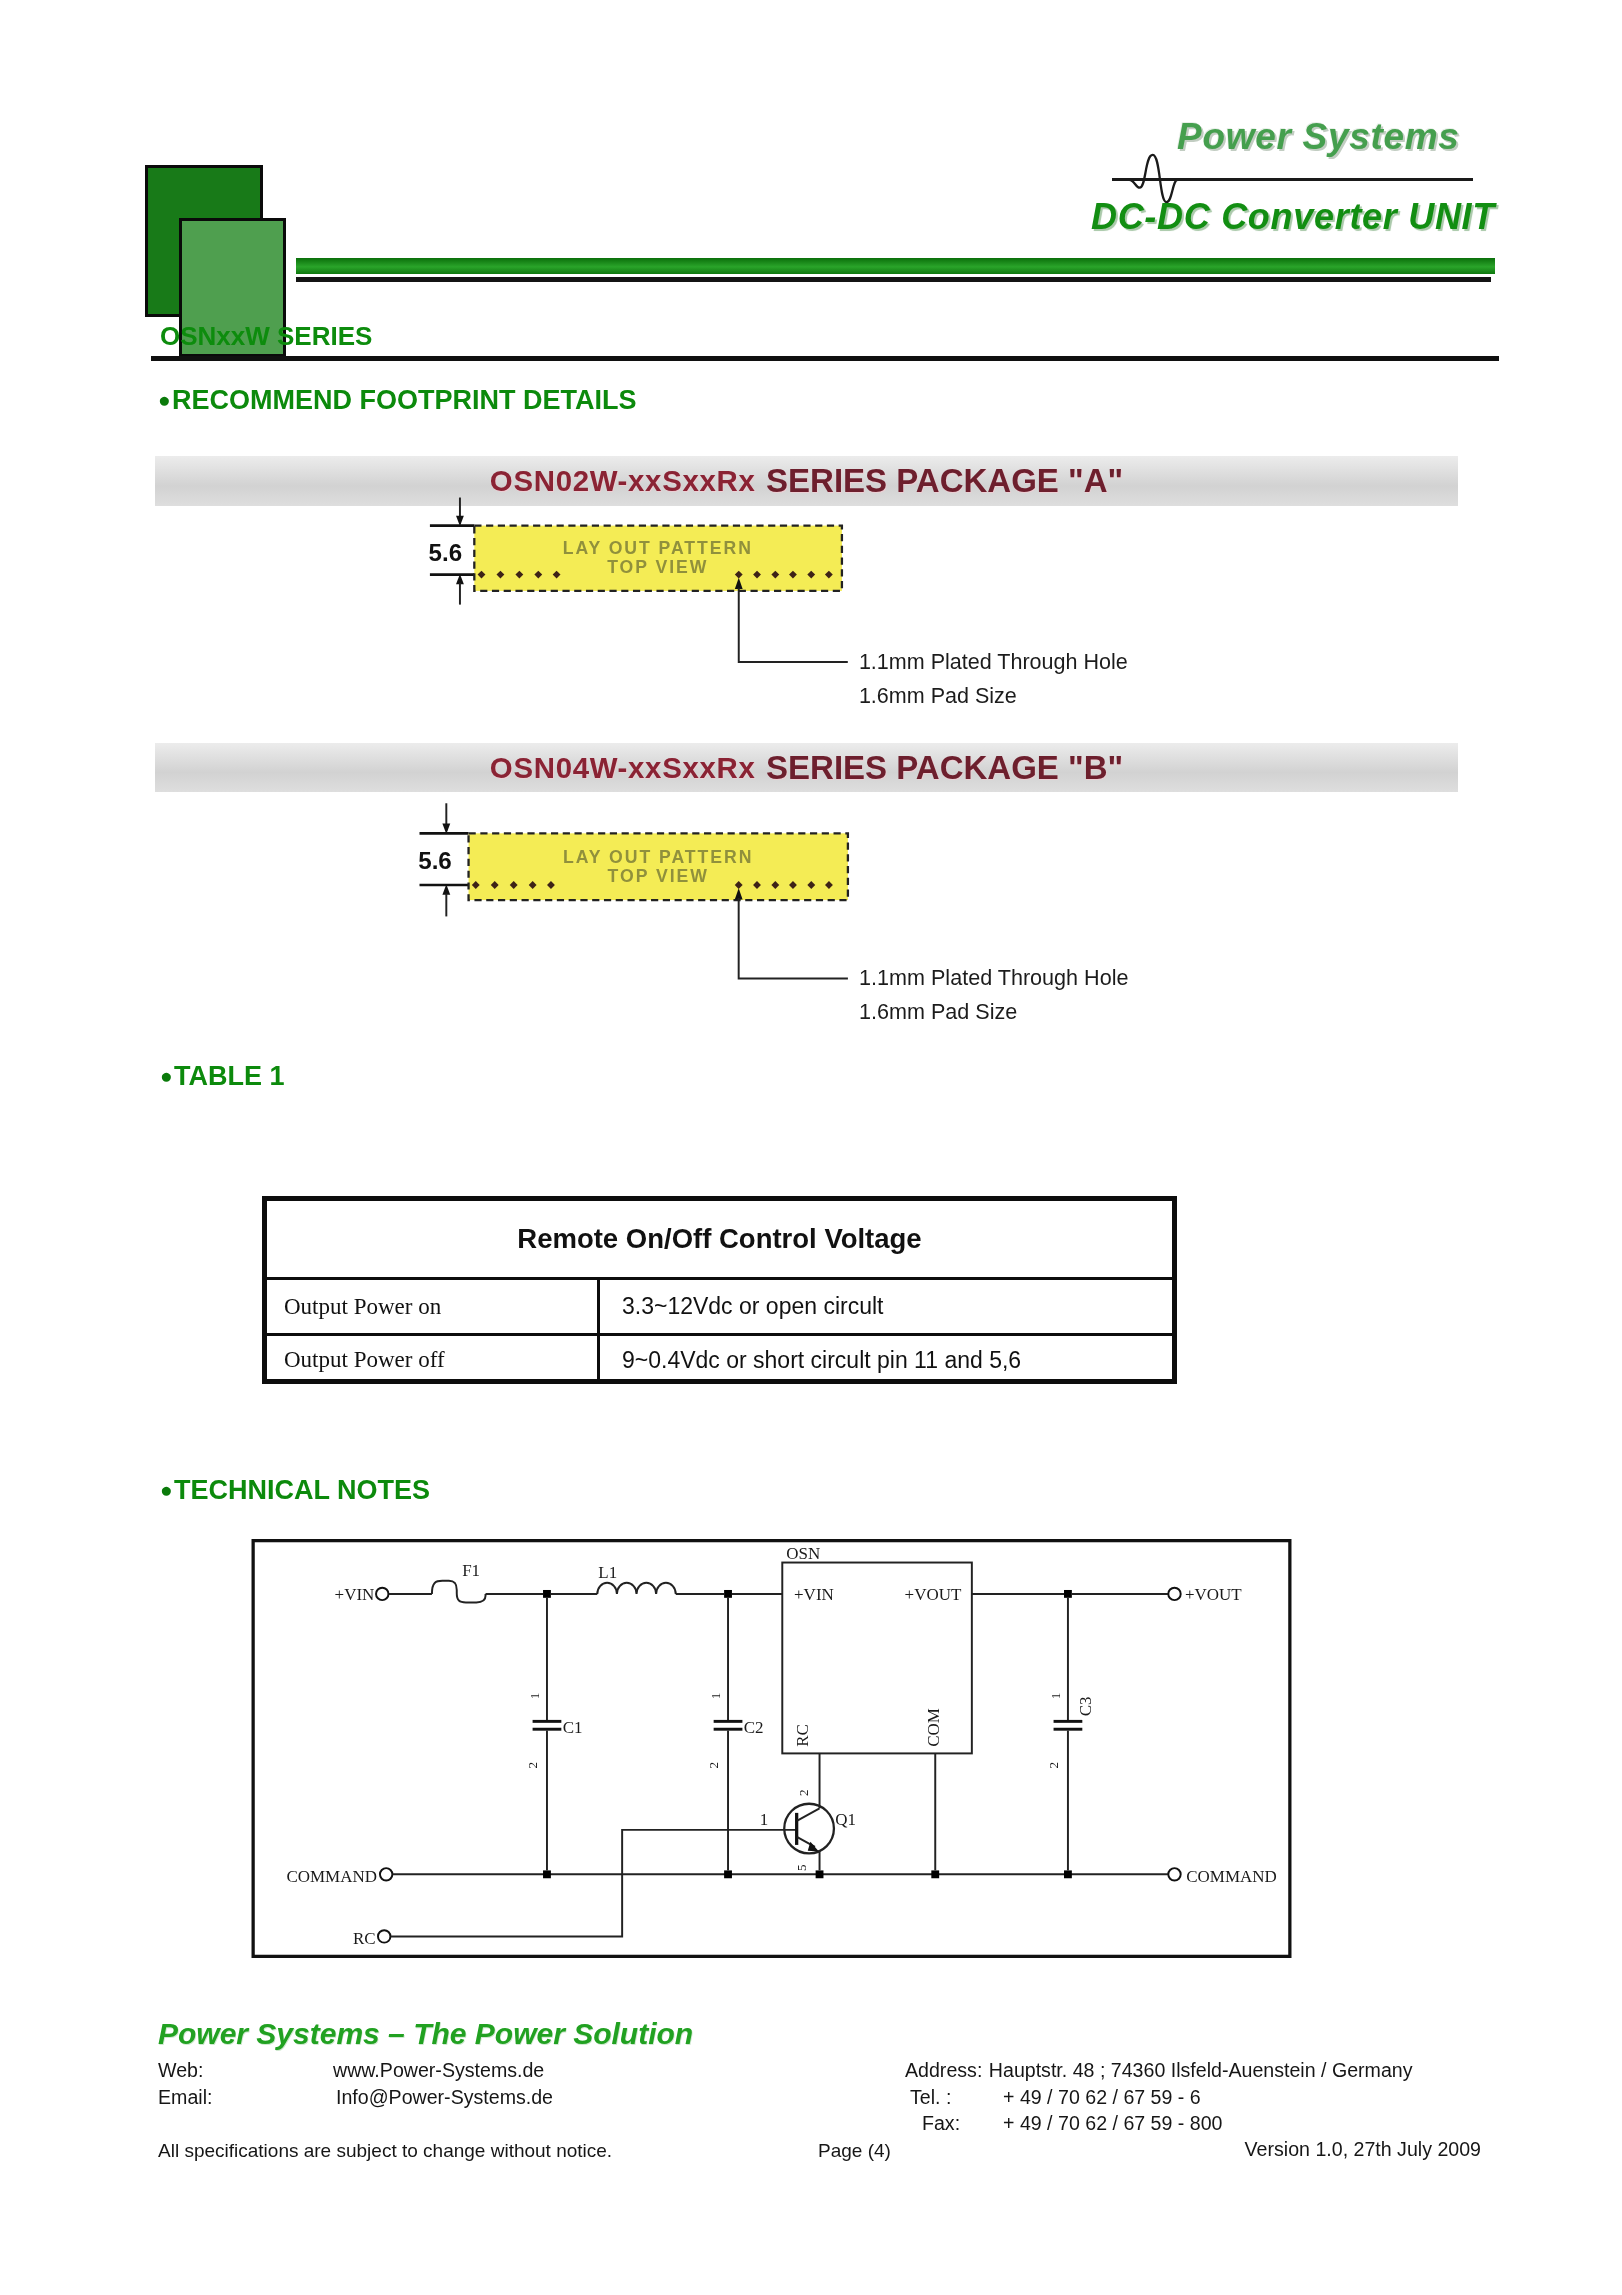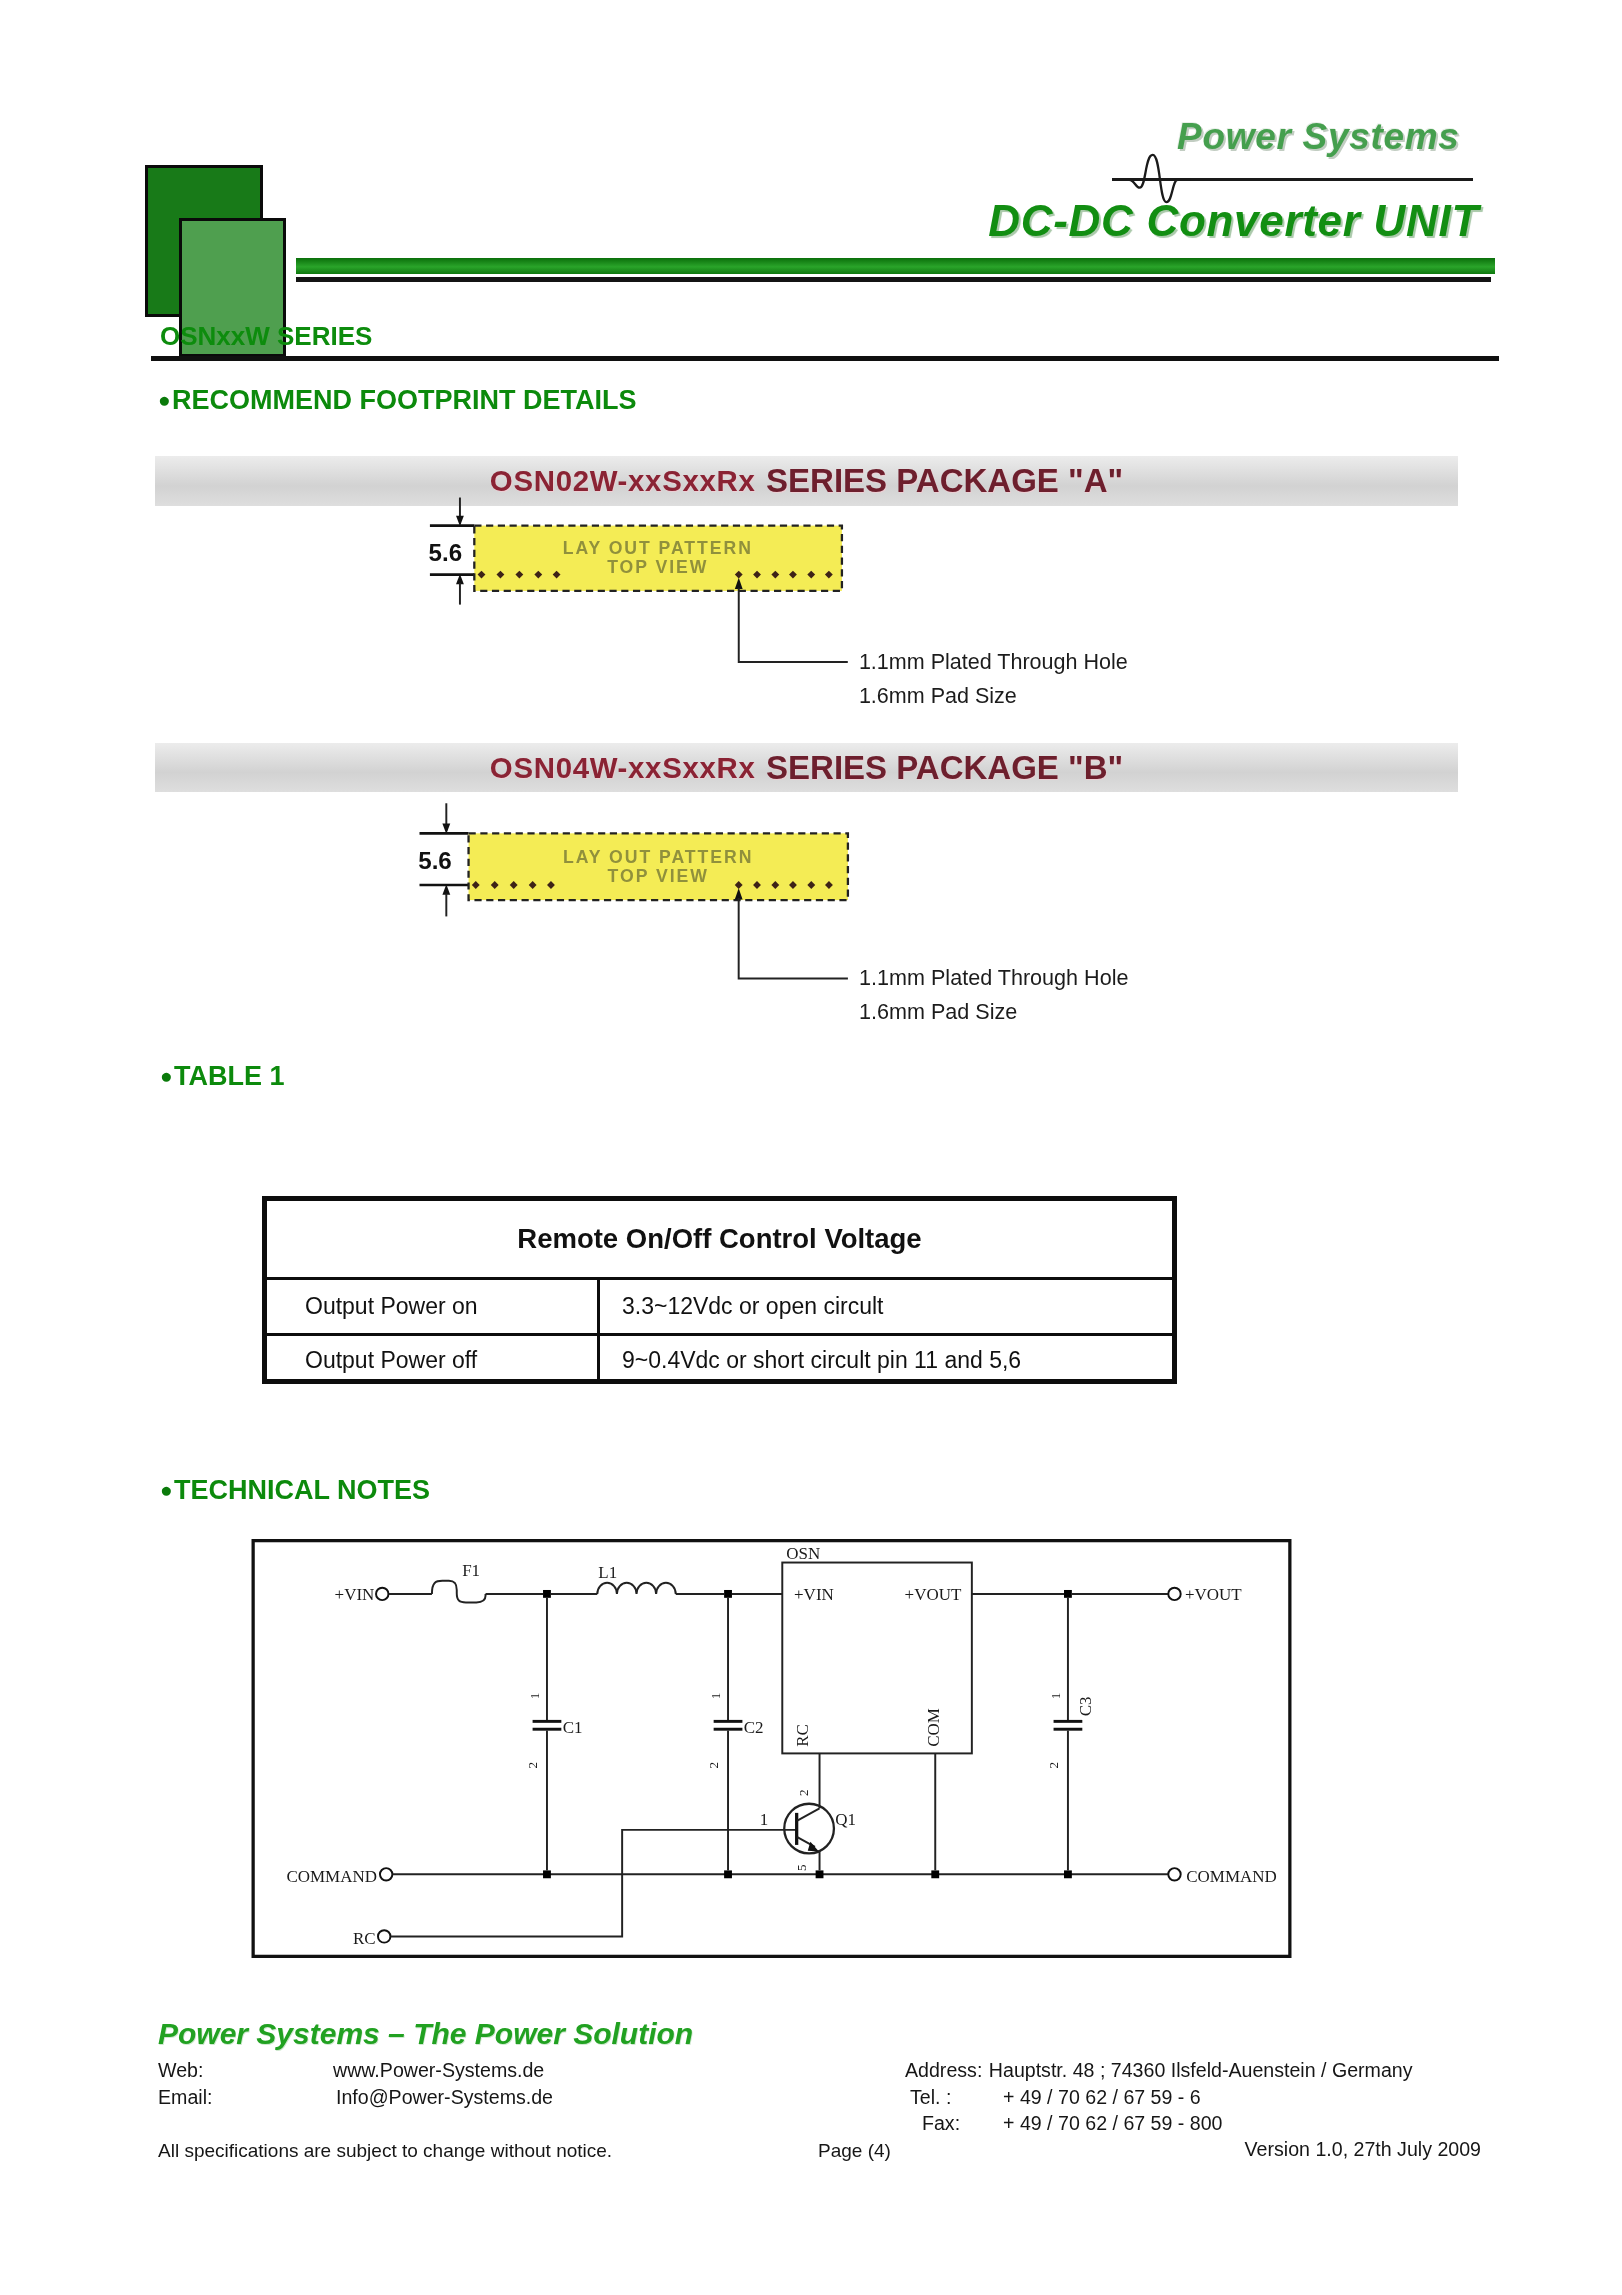--- a/index.html
+++ b/index.html
@@ -13,21 +13,21 @@
   .logo-sq1 { left:145px; top:165px; width:112px; height:146px; background:#187a18; border:3.9px solid #0a0a0a; }
   .logo-sq2 { left:179px; top:218px; width:101px; height:133px; background:#4f9f4f; border:3.9px solid #0a0a0a; }
   .brand-underline { left:1112px; top:178px; width:361px; height:3.3px; background:#1a1a1a; }
   .brand-wave { left:1120px; top:151px; }
   .brand-text {
     left:1177px; top:116px; font-size:37px; font-weight:bold; font-style:italic;
     color:#459f4e; letter-spacing:0.7px;
     text-shadow:2px 2px 0 #c2cdc2, -0.7px -0.7px 0 #e8efe8;
   }
   .doc-title {
-    right:143px; top:196px; font-size:44px; font-weight:bold; font-style:italic;
+    right:127px; top:196px; font-size:36px; font-weight:bold; font-style:italic;
     color:#128e12; text-shadow:2px 2px 0.7px #aac9aa; letter-spacing:0.7px;
   }
   .green-bar { left:296px; top:258px; width:1199px; height:15.7px;
     background:linear-gradient(180deg,#0b6f0b,#2aa42a 55%,#0e780e); }
   .black-line1 { left:296px; top:277px; width:1195px; height:5.2px; background:#141414; }
   .series-label { left:160px; top:321px; font-size:26px; font-weight:bold; color:#0d8c0d; }
   .series-underline { left:151px; top:356px; width:1348px; height:4.6px; background:#101010; }
 
   
   .sec-h { font-size:27px; font-weight:bold; color:#0c8a0c; white-space:nowrap; }
@@ -63,21 +63,21 @@
   
   .t1 { left:262px; top:1196px; width:915px; height:188px; border:5.9px solid #0d0d0d;
     box-sizing:border-box; background:#fff; }
   .t1-header { height:76px; border-bottom:3.3px solid #0d0d0d; display:flex;
     align-items:center; justify-content:center; font-size:27.5px; font-weight:bold; color:#111; }
   .t1-row { display:flex; border-bottom:3.3px solid #0d0d0d; }
   .t1-row:last-child { border-bottom:none; }
   .t1-row-1 { height:53px; }
   .t1-row-2 { height:48px;justify-content:center; }
   .t1-c1 { width:333px; border-right:3.3px solid #0d0d0d; display:flex; align-items:center;
-    padding-left:38px; font-size:23px; color:#111; box-sizing:border-box; }
+    padding-left:17px; font-size:23px; color:#111; box-sizing:border-box;font-family:Liberation Serif, serif; }
   .t1-c2 { flex:1; display:flex; align-items:center; padding-left:22px; font-size:23px; color:#111; }
 
   
   .circ { left:251px; top:1539px; }
   .ct { font-family:"Liberation Serif",serif; font-size:26px; fill:#1a1a1a; }
   .ct-sm { font-family:"Liberation Serif",serif; font-size:20px; fill:#1a1a1a; }
   .term { fill:#fff; stroke:#111; stroke-width:3; }
   .junc { fill:#000; }
   .plate { stroke:#111; stroke-width:4.5; }
 

